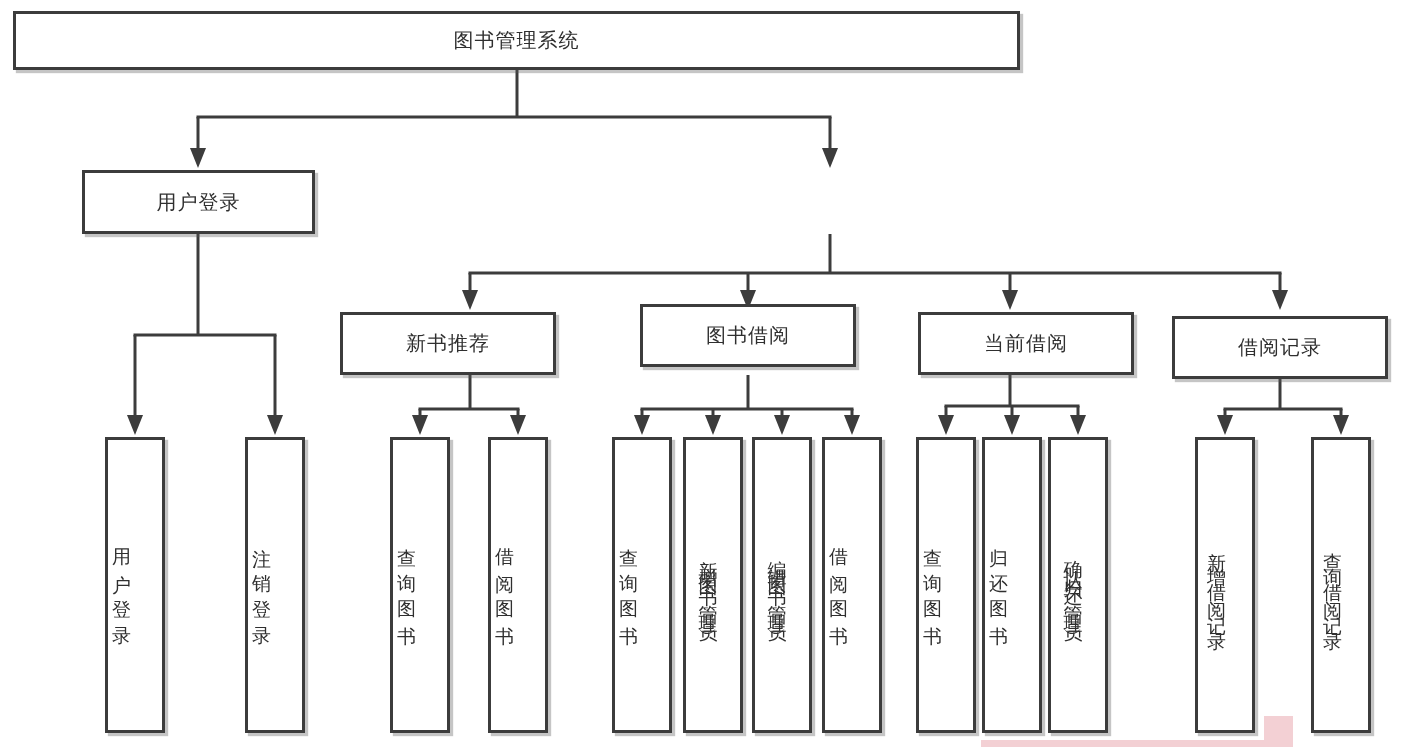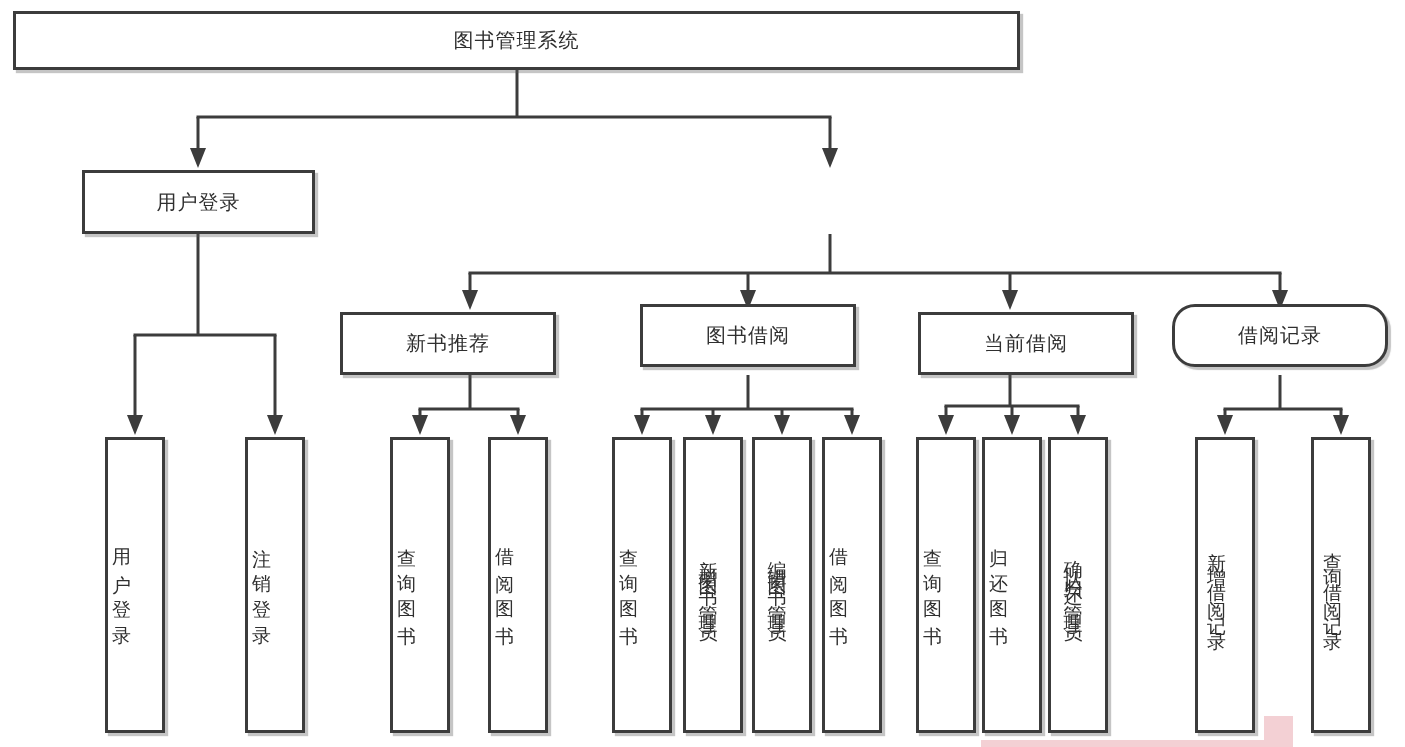--- a/index.html
+++ b/index.html
@@ -129,21 +129,21 @@
 
   <div class="box h-box" style="left:340px; top:312px; width:216px; height:63px;">
     <span>新书推荐</span>
   </div>
   <div class="box h-box" style="left:640px; top:304px; width:216px; height:63px;">
     <span>图书借阅</span>
   </div>
   <div class="box h-box" style="left:902px; top:312px; width:216px; height:63px;margin-left:16px;">
     <span>当前借阅</span>
   </div>
-  <div class="box h-box" style="left:1172px; top:304px; width:216px; height:63px;border-radius:23px;">
+  <div class="box h-box" style="left:1172px; top:316px; width:216px; height:63px;">
     <span>借阅记录</span>
   </div>
 
   <div class="box v-box" style="left:105px; top:437px; width:60px; height:296px;">
     <span class="vtext ls-4">用户登录</span>
   </div>
   <div class="box v-box" style="left:245px; top:437px; width:60px; height:296px;">
     <span class="vtext ls-4">注销登录</span>
   </div>
 

